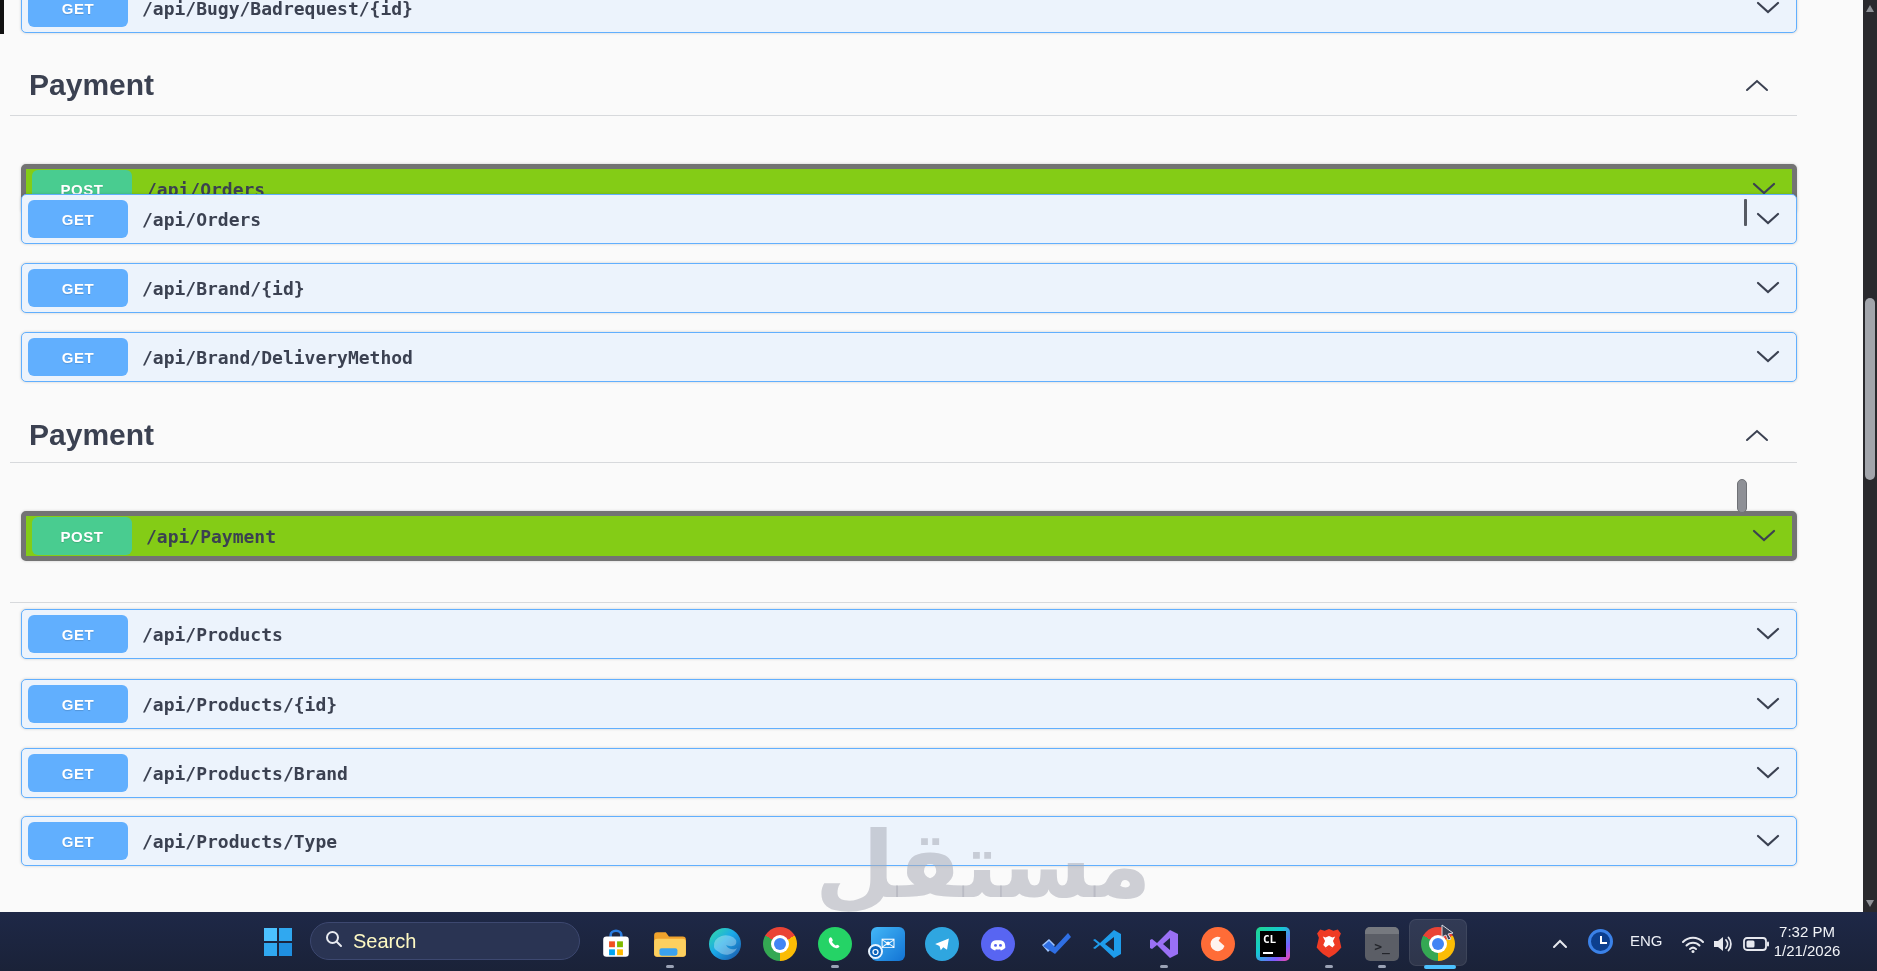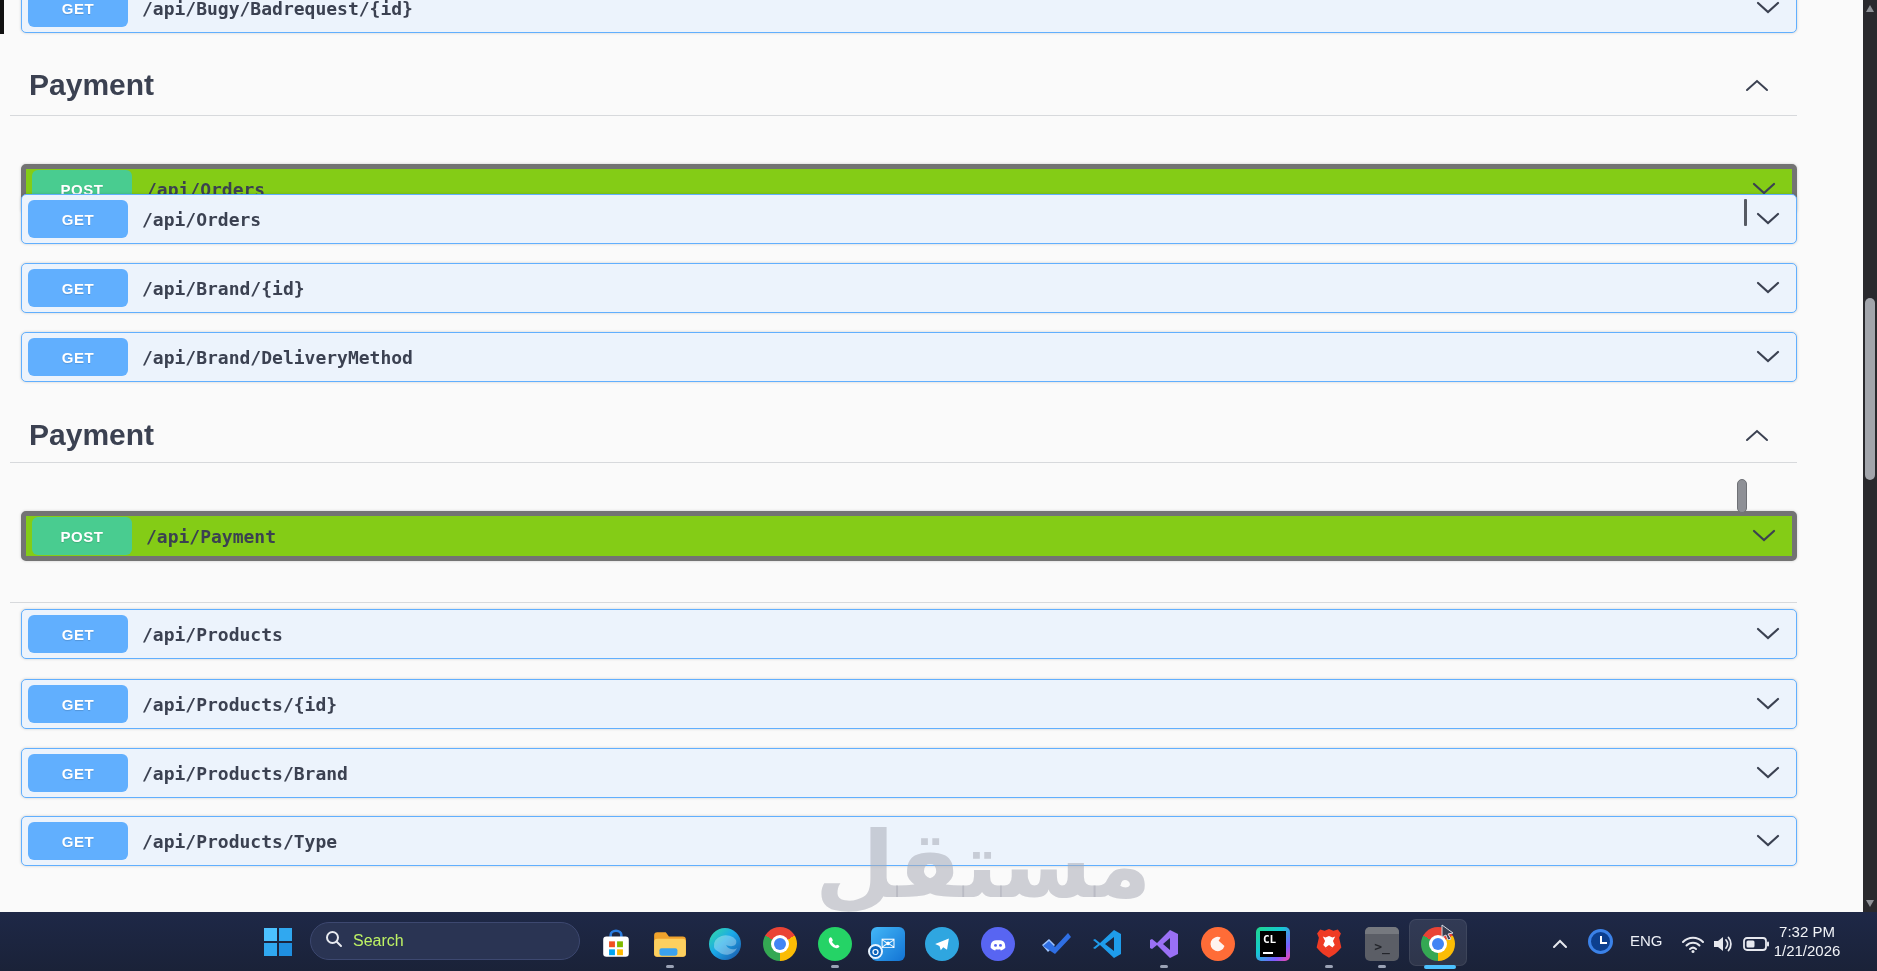--- a/index.html
+++ b/index.html
@@ -64,21 +64,21 @@
 
   
   .taskbar { position:absolute; left:0; bottom:0; width:1877px; height:59px;
              background:linear-gradient(#1e2847,#1a2238); z-index:28; }
   .tb { position:absolute; top:12px; width:40px; height:40px; display:flex; align-items:center;
         justify-content:center; cursor:pointer; }
 
   .search-pill { position:absolute; left:310px; top:10px; width:270px; height:38px; border-radius:19px;
                  background:#2a3453; border:1px solid #3d4870; display:flex; align-items:center;
                  gap:10px; padding-left:14px; cursor:pointer; }
-  .search-pill span { color:#bef264; font-size:16px; }
+  .search-pill span { color:#fef9c3; font-size:20px; }
 
   .ind { position:absolute; bottom:3px; width:8px; height:3px; border-radius:2px; background:#9aa2b5; }
   .ind-active { position:absolute; bottom:2px; left:1424px; width:32px; height:4px; border-radius:2px; background:#4cc2ff; }
   .active-slot { position:absolute; left:1409px; top:7px; width:58px; height:47px; border-radius:7px;
                  background:rgba(255,255,255,.09); border:1px solid rgba(255,255,255,.07); cursor:pointer; }
 
   
   .chrome-ball { width:34px; height:34px; border-radius:50%; position:relative;
       background:conic-gradient(from 180deg, #34a853 0 120deg, #ea4335 120deg 240deg, #fbbc05 240deg 360deg); }
   .chrome-ball::before { content:""; position:absolute; left:8px; top:8px; width:18px; height:18px;

